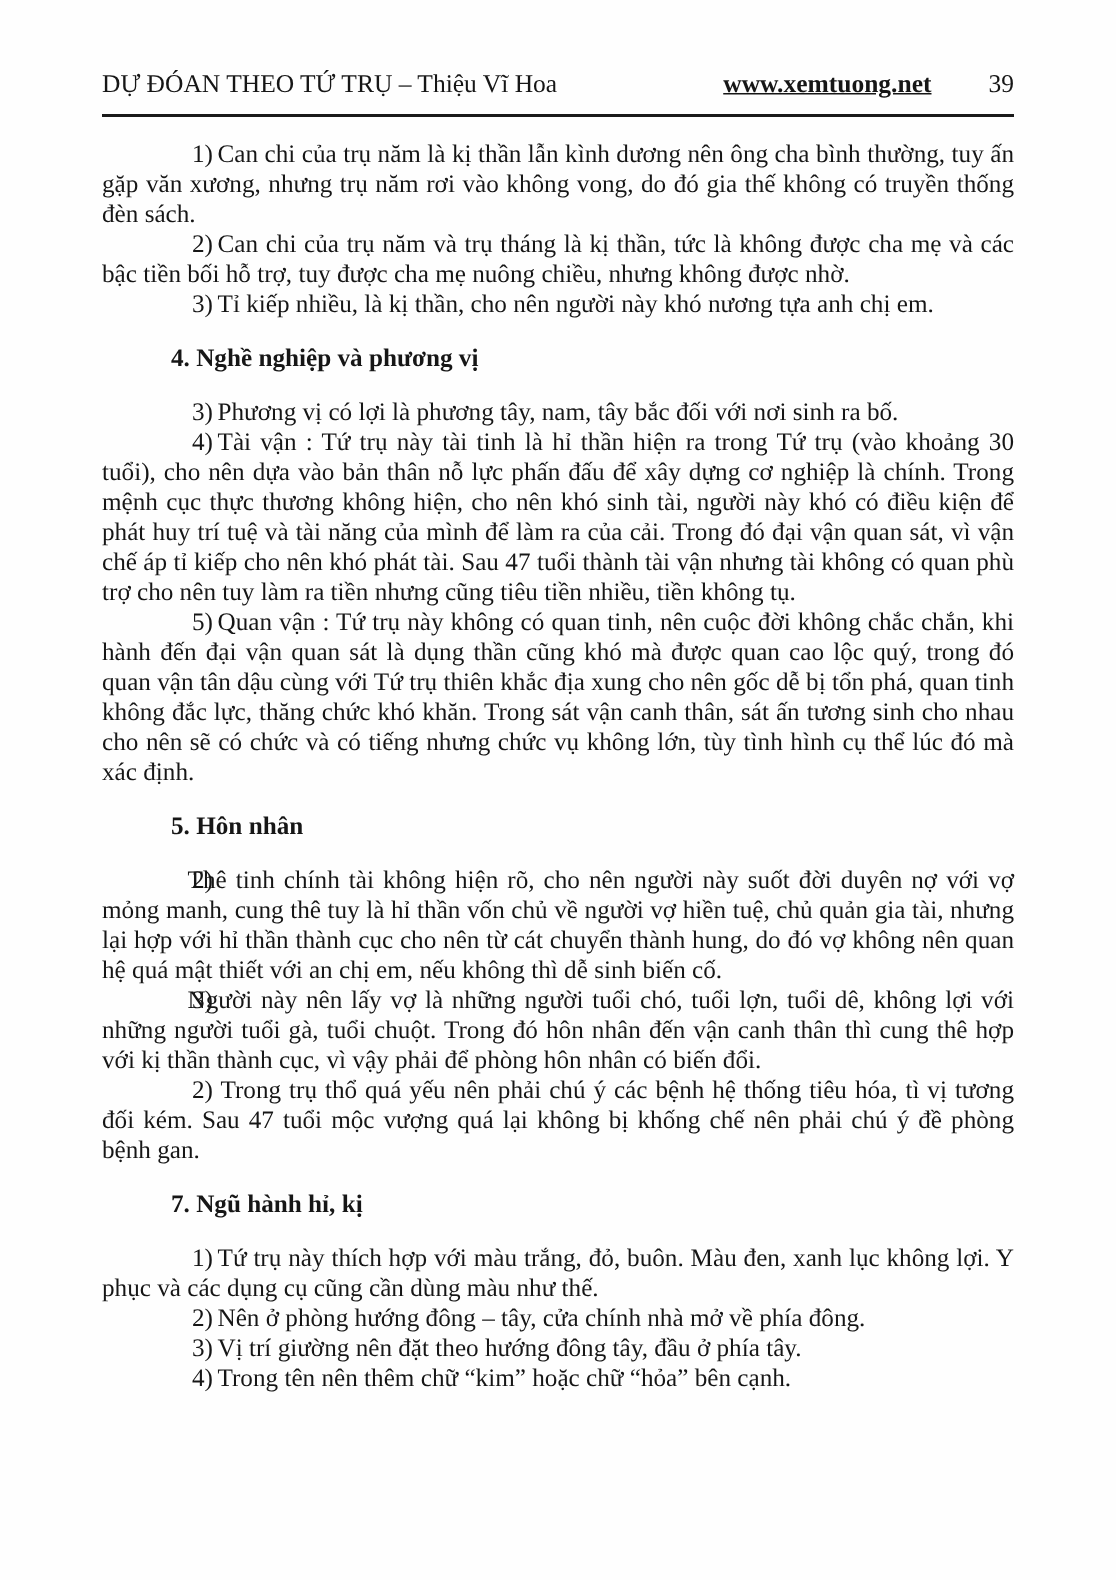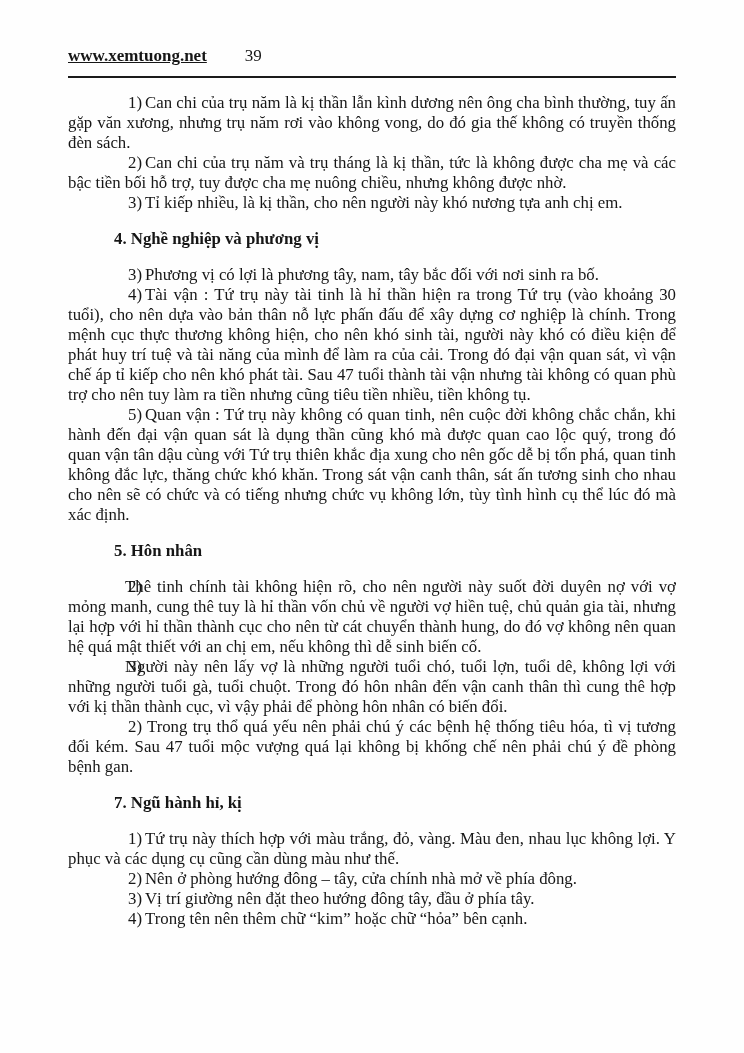--- a/index.html
+++ b/index.html
@@ -39,37 +39,38 @@
   .num{display:inline-block;}
   .tab-wide .num{width:47px;}
   .tab-narrow .num{width:27px;}
   .tab-inline .num{margin-right:5px;}
 </style>
 </head>
 <body>
 
 <div class="page">
   <div class="header">
+    <span>DỰ ĐÓAN THEO TỨ TRỤ – Thiệu Vĩ Hoa</span>
     <span class="header-right">
       <span class="url">www.xemtuong.net</span>
       <span>39</span>
     </span>
   </div>
   <hr class="hrule">
   <div class="doc-body">
       <p class="para tab-wide"><span class="num">1)</span><span>Can chi của trụ năm là kị thần lẫn kình dương nên ông cha bình thường, tuy ấn gặp văn xương, nhưng trụ năm rơi vào không vong, do đó gia thế không có truyền thống đèn sách.</span></p>
       <p class="para tab-wide"><span class="num">2)</span><span>Can chi của trụ năm và trụ tháng là kị thần, tức là không được cha mẹ và các bậc tiền bối hỗ trợ, tuy được cha mẹ nuông chiều, nhưng không được nhờ.</span></p>
       <p class="para tab-wide"><span class="num">3)</span><span>Tỉ kiếp nhiều, là kị thần, cho nên người này khó nương tựa anh chị em.</span></p>
       <p class="heading">4. Nghề nghiệp và phương vị</p>
       <p class="para tab-wide"><span class="num">3)</span><span>Phương vị có lợi là phương tây, nam, tây bắc đối với nơi sinh ra bố.</span></p>
       <p class="para tab-wide"><span class="num">4)</span><span>Tài vận : Tứ trụ này tài tinh là hỉ thần hiện ra trong Tứ trụ (vào khoảng 30 tuổi), cho nên dựa vào bản thân nỗ lực phấn đấu để xây dựng cơ nghiệp là chính. Trong mệnh cục thực thương không hiện, cho nên khó sinh tài, người này khó có điều kiện để phát huy trí tuệ và tài năng của mình để làm ra của cải. Trong đó đại vận quan sát, vì vận chế áp tỉ kiếp cho nên khó phát tài. Sau 47 tuổi thành tài vận nhưng tài không có quan phù trợ cho nên tuy làm ra tiền nhưng cũng tiêu tiền nhiều, tiền không tụ.</span></p>
       <p class="para tab-wide"><span class="num">5)</span><span>Quan vận : Tứ trụ này không có quan tinh, nên cuộc đời không chắc chắn, khi hành đến đại vận quan sát là dụng thần cũng khó mà được quan cao lộc quý, trong đó quan vận tân dậu cùng với Tứ trụ thiên khắc địa xung cho nên gốc dễ bị tổn phá, quan tinh không đắc lực, thăng chức khó khăn. Trong sát vận canh thân, sát ấn tương sinh cho nhau cho nên sẽ có chức và có tiếng nhưng chức vụ không lớn, tùy tình hình cụ thể lúc đó mà xác định.</span></p>
       <p class="heading">5. Hôn nhân</p>
       <p class="para tab-narrow"><span class="num">2)</span><span>Thê tinh chính tài không hiện rõ, cho nên người này suốt đời duyên nợ với vợ mỏng manh, cung thê tuy là hỉ thần vốn chủ về người vợ hiền tuệ, chủ quản gia tài, nhưng lại hợp với hỉ thần thành cục cho nên từ cát chuyển thành hung, do đó vợ không nên quan hệ quá mật thiết với an chị em, nếu không thì dễ sinh biến cố.</span></p>
       <p class="para tab-narrow"><span class="num">3)</span><span>Người này nên lấy vợ là những người tuổi chó, tuổi lợn, tuổi dê, không lợi với những người tuổi gà, tuổi chuột. Trong đó hôn nhân đến vận canh thân thì cung thê hợp với kị thần thành cục, vì vậy phải để phòng hôn nhân có biến đổi.</span></p>
       <p class="para tab-inline"><span class="num">2)</span><span>Trong trụ thổ quá yếu nên phải chú ý các bệnh hệ thống tiêu hóa, tì vị tương đối kém. Sau 47 tuổi mộc vượng quá lại không bị khống chế nên phải chú ý đề phòng bệnh gan.</span></p>
       <p class="heading">7. Ngũ hành hỉ, kị</p>
-      <p class="para tab-wide"><span class="num">1)</span><span>Tứ trụ này thích hợp với màu trắng, đỏ, vàng. Màu đen, nhau lục không lợi. Y phục và các dụng cụ cũng cần dùng màu như thế.</span></p>
+      <p class="para tab-wide"><span class="num">1)</span><span>Tứ trụ này thích hợp với màu trắng, đỏ, buôn. Màu đen, xanh lục không lợi. Y phục và các dụng cụ cũng cần dùng màu như thế.</span></p>
       <p class="para tab-wide"><span class="num">2)</span><span>Nên ở phòng hướng đông – tây, cửa chính nhà mở về phía đông.</span></p>
       <p class="para tab-wide"><span class="num">3)</span><span>Vị trí giường nên đặt theo hướng đông tây, đầu ở phía tây.</span></p>
       <p class="para tab-wide"><span class="num">4)</span><span>Trong tên nên thêm chữ “kim” hoặc chữ “hỏa” bên cạnh.</span></p>
     </div>
 </div>
 
 </body></html>

